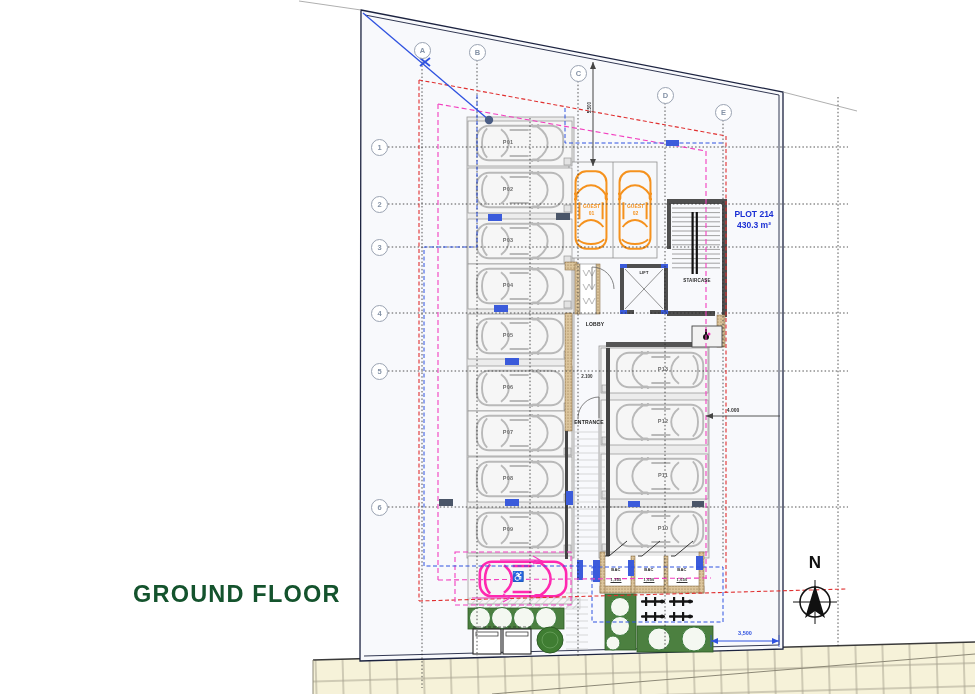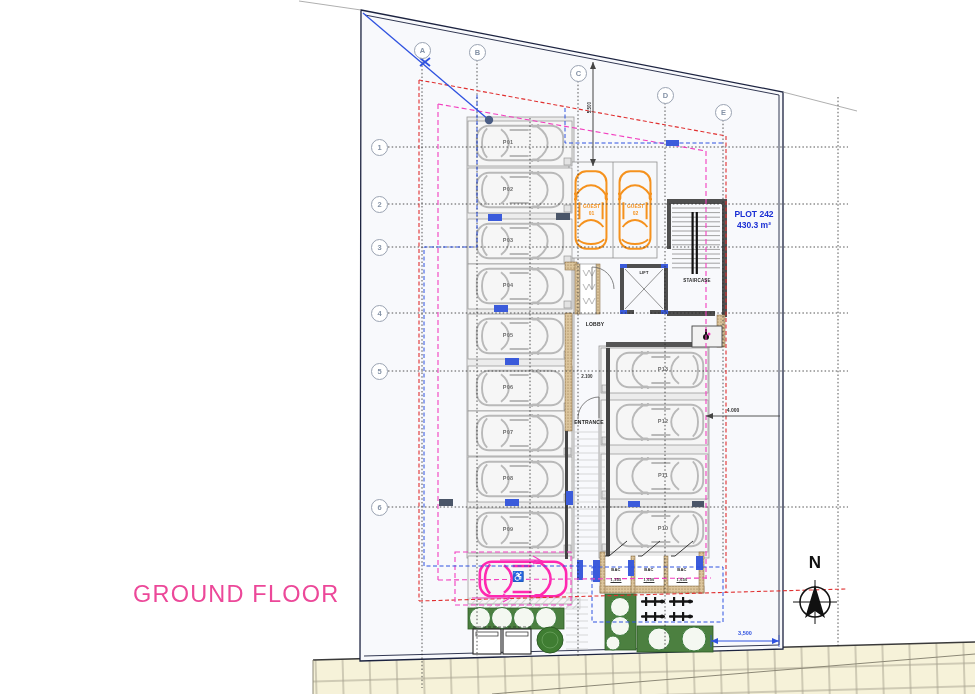--- a/index.html
+++ b/index.html
@@ -8,21 +8,21 @@
   .plan-svg{position:absolute;left:0;top:0;}
   .lbl{position:absolute;color:#222;font-weight:bold;letter-spacing:.2px;text-align:center;line-height:1.1;}
   .room{font-size:5px;color:#1d1d1d;}
   .stall-label{font-size:5.5px;color:#6e6e6e;}
   .gcircle{position:absolute;width:15px;height:15px;border:1px solid #9aa3b2;border-radius:50%;
            display:flex;align-items:center;justify-content:center;font-size:7.5px;color:#8492a6;
            background:rgba(255,255,255,.88);font-weight:bold;}
   .guest-box{position:absolute;display:flex;flex-direction:column;align-items:center;justify-content:center;
              color:#f5921e;font-size:5px;font-weight:bold;line-height:1.3;}
   .plot-lbl{position:absolute;color:#1b2fd4;font-weight:bold;font-size:8.5px;text-align:center;line-height:1.25;}
-  .title{position:absolute;color:#ec4899;font-size:23.5px;font-weight:normal;letter-spacing:1.2px;}
+  .title{position:absolute;color:#14532d;font-size:23.5px;font-weight:bold;letter-spacing:1.2px;}
   .north-n{position:absolute;color:#111;font-size:17px;font-weight:bold;text-align:center;}
   .dim{position:absolute;font-size:4.5px;color:#333;font-weight:bold;text-align:center;}
   .dim-blue{color:#2f52e0;font-size:5.5px;}
   .dim-rot{transform:rotate(-90deg);transform-origin:center;}
   .bac-lbl{font-size:4px;width:28px;}
   .bac-dim{font-size:4px;width:28px;color:#333;text-decoration:underline;}
   .wheel{position:absolute;color:#e81ba5;font-size:10px;font-weight:bold;}
 </style>
 </head>
 <body>
@@ -473,20 +473,20 @@
 <div class="lbl bac-dim" style="left:602px;top:578px">1,355</div>
 <div class="lbl bac-dim" style="left:635px;top:578px">1,600</div>
 <div class="lbl bac-dim" style="left:668px;top:578px">1,650</div>
 
 <div class="dim dim-rot" style="left:574px;top:105px;width:30px">5.500</div>
 <div class="dim" style="left:718px;top:407px;width:30px;font-size:5px">4.000</div>
 <div class="dim dim-blue" style="left:723px;top:630px;width:44px">3,500</div>
 <div class="dim" style="left:572px;top:374px;width:30px">2.100</div>
 
 <div class="plot-lbl" style="left:715px;top:209px;width:78px">
-  <div>PLOT 242</div>
+  <div>PLOT 214</div>
   <div>430.3 m²</div>
 </div>
 
 <div class="title" style="left:133px;top:581px">GROUND FLOOR</div>
 <div class="north-n" style="left:800px;top:553px;width:30px">N</div>
 
 </div>
 
 </body></html>

